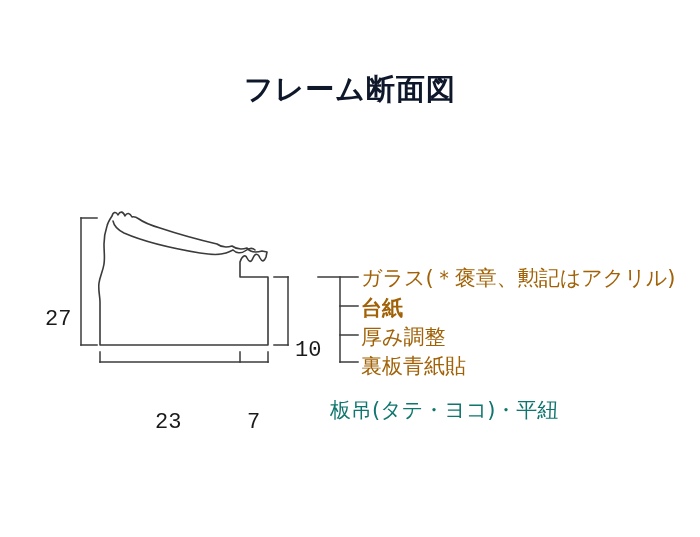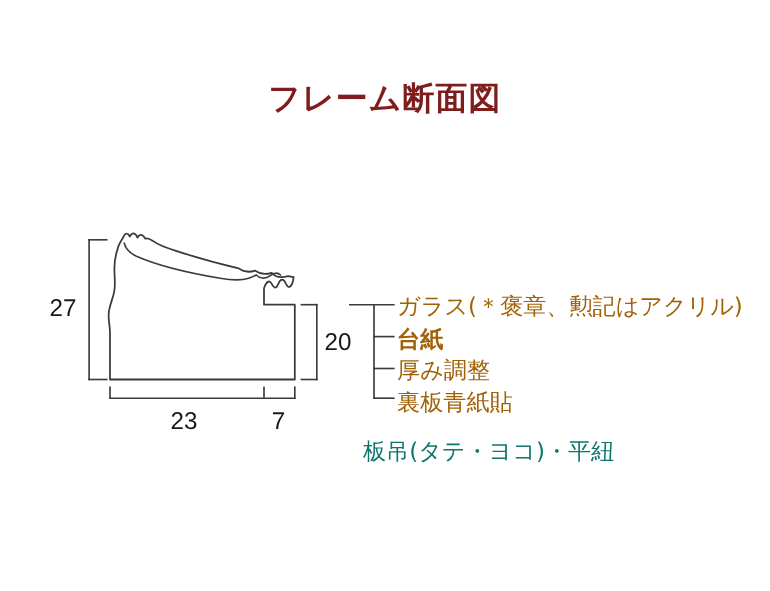--- a/index.html
+++ b/index.html
@@ -16,34 +16,35 @@
     overflow: hidden;
   }
   #diagram-title {
     position: absolute;
     left: 0;
     top: 70px;
     width: 700px;
     text-align: center;
     font-size: 29px;
     font-weight: bold;
-    color: #7f1d1d;
+    color: #0f172a;
     letter-spacing: 1px;
     font-family: "DejaVu Sans", "Liberation Sans", sans-serif;
   }
   svg#cross-section {
     position: absolute;
     left: 0;
     top: 0;
   }
   .dim-text {
     position: absolute;
     font-size: 22px;
     color: #1a1a1a;
-    font-family: Liberation Sans, sans-serif;
+    font-family: Liberation Mono, monospace;
+    margin-top: 40px;
   }
   #dim-height-value { left: 45px; top: 267px; }
   #dim-rabbet-value { left: 295px; top: 298px; }
   #dim-width-value  { left: 155px; top: 370px; }
   #dim-lip-value    { left: 247px; top: 370px; }
 
   .layer-label {
     position: absolute;
     left: 361px;
     font-size: 21px;
@@ -138,21 +139,21 @@
       <line x1="340" y1="277" x2="340" y2="362"></line>
       <line x1="318" y1="277" x2="358" y2="277"></line>
       <line x1="340" y1="306" x2="358" y2="306"></line>
       <line x1="340" y1="335" x2="358" y2="335"></line>
       <line x1="340" y1="362" x2="358" y2="362"></line>
     </g>
   </svg>
 
   <div class="dim-text" id="dim-height-value">27</div>
 
-  <div class="dim-text" id="dim-rabbet-value">20</div>
+  <div class="dim-text" id="dim-rabbet-value">10</div>
 
   <div class="dim-text" id="dim-width-value">23</div>
 
   <div class="dim-text" id="dim-lip-value">7</div>
 
   <div class="layer-label" id="layer-label-0">ガラス(＊褒章、勲記はアクリル)</div>
 
   <div class="layer-label" id="layer-label-1">台紙</div>
 
   <div class="layer-label" id="layer-label-3">裏板青紙貼</div>

